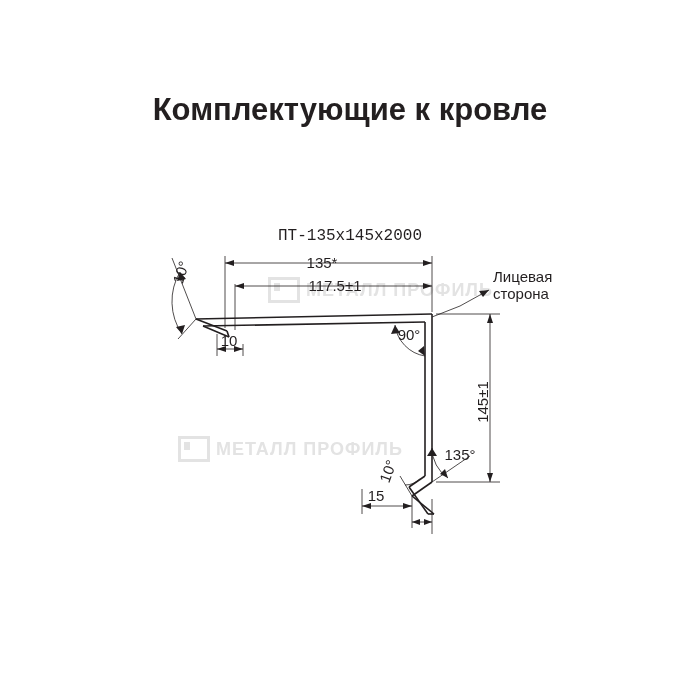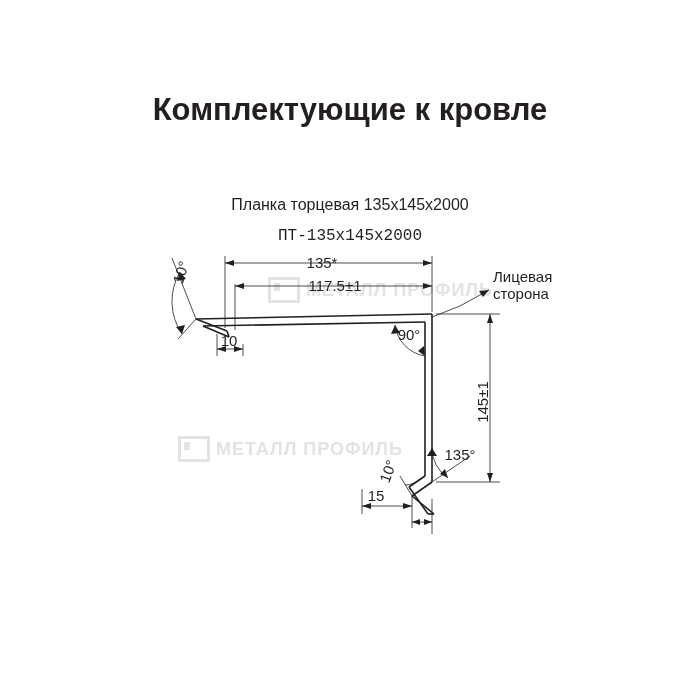--- a/index.html
+++ b/index.html
@@ -92,21 +92,20 @@
     background: #e3e3e3;
   }
   .wm-row { display: flex; align-items: center; }
 </style>
 </head>
 <body>
 
 <div class="page">
 
   <div class="title">Комплектующие к кровле</div>
-  <div class="subtitle1">Планка торцевая 135х145х2000</div>
   <div class="subtitle2">ПТ-135х145х2000</div>
 
   <div class="wm wm1">
     <div class="wm-row">
       <span class="wm-box"></span>
       <span class="wm-text">МЕТАЛЛ ПРОФИЛЬ</span>
     </div>
   </div>
   <div class="wm wm2">
     <div class="wm-row">

